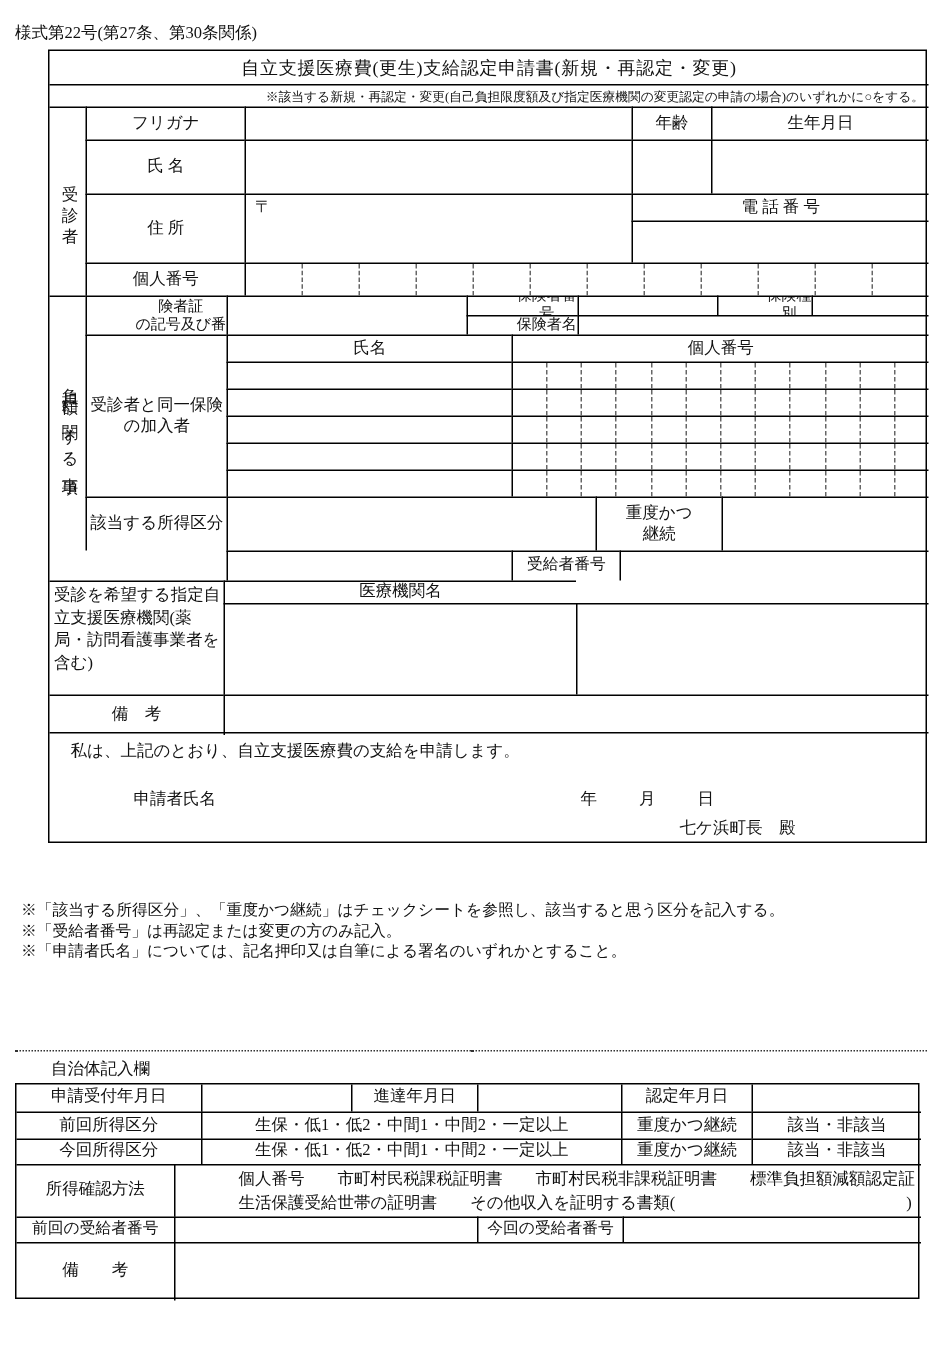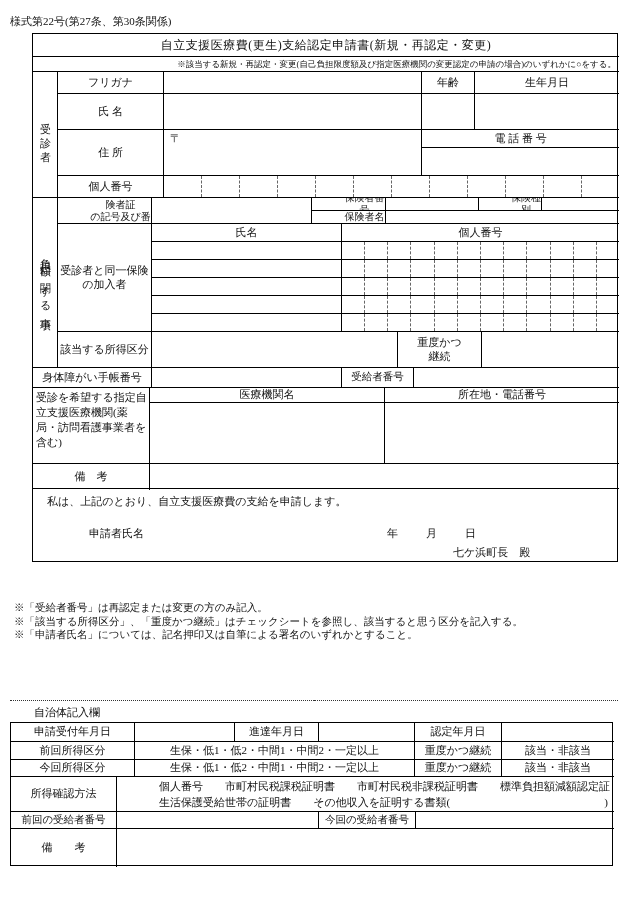--- a/index.html
+++ b/index.html
@@ -184,45 +184,43 @@
     <div class="c" style="left:24px;top:297px;width:94px;height:36px;">該当する所得区分</div>
     <div class="c" style="left:118px;top:297px;width:246px;height:36px;"></div>
     <div class="c" style="left:364px;top:297px;width:84px;height:36px;">
       <span>
         <span>重度かつ</span><br>
         <span>継続</span>
       </span>
     </div>
     <div class="c" style="left:448px;top:297px;width:138px;height:36px;"></div>
 
-    <div class="c nbl" style="left:0;top:333px;width:118px;height:20px;">身体障がい手帳番号</div>
     <div class="c" style="left:118px;top:333px;width:190px;height:20px;"></div>
     <div class="c f105" style="left:308px;top:333px;width:72px;height:20px;">受給者番号</div>
     <div class="c" style="left:380px;top:333px;width:206px;height:20px;"></div>
 
     <div class="c nbl left top wrapcell" style="left:0;top:353px;width:116px;height:76px;">受診を希望する指定自立支援医療機関(薬局・訪問看護事業者を含む)</div>
     <div class="c" style="left:116px;top:353px;width:235px;height:15px;">医療機関名</div>
-    <div class="c" style="left:351px;top:353px;width:235px;height:15px;">所在地・電話番号</div>
     <div class="c" style="left:116px;top:368px;width:235px;height:61px;"></div>
     <div class="c" style="left:351px;top:368px;width:235px;height:61px;"></div>
 
     <div class="c nbl" style="left:0;top:429px;width:116px;height:27px;">備　考</div>
     <div class="c" style="left:116px;top:429px;width:470px;height:27px;"></div>
 
     <div class="c nbl" style="left:0;top:454px;width:586px;height:73px;">
       <span class="inner" style="left:14px;top:6px;">私は、上記のとおり、自立支援医療費の支給を申請します。</span>
       <span class="inner" style="left:56px;top:38px;">申請者氏名</span>
       <span class="inner" style="left:354px;top:38px;letter-spacing:2px;">年　　月　　日</span>
       <span class="inner" style="left:420px;top:57px;">七ケ浜町長　殿</span>
     </div>
   </div>
 
   <div class="abs" style="left:14px;top:601px;font-size:10.5px;line-height:13.5px;">
+    <div>※「該当する所得区分」、「重度かつ継続」はチェックシートを参照し、該当すると思う区分を記入する。</div>
     <div>※「受給者番号」は再認定または変更の方のみ記入。</div>
-    <div>※「該当する所得区分」、「重度かつ継続」はチェックシートを参照し、該当すると思う区分を記入する。</div>
     <div>※「申請者氏名」については、記名押印又は自筆による署名のいずれかとすること。</div>
   </div>
 
   <div class="abs sep" style="left:10px;top:693px;width:608px;height:14px;">
     <i class="dots"></i>
     <i class="dots"></i>
   </div>
 
   <div class="abs" style="left:34px;top:705px;">自治体記入欄</div>
 

